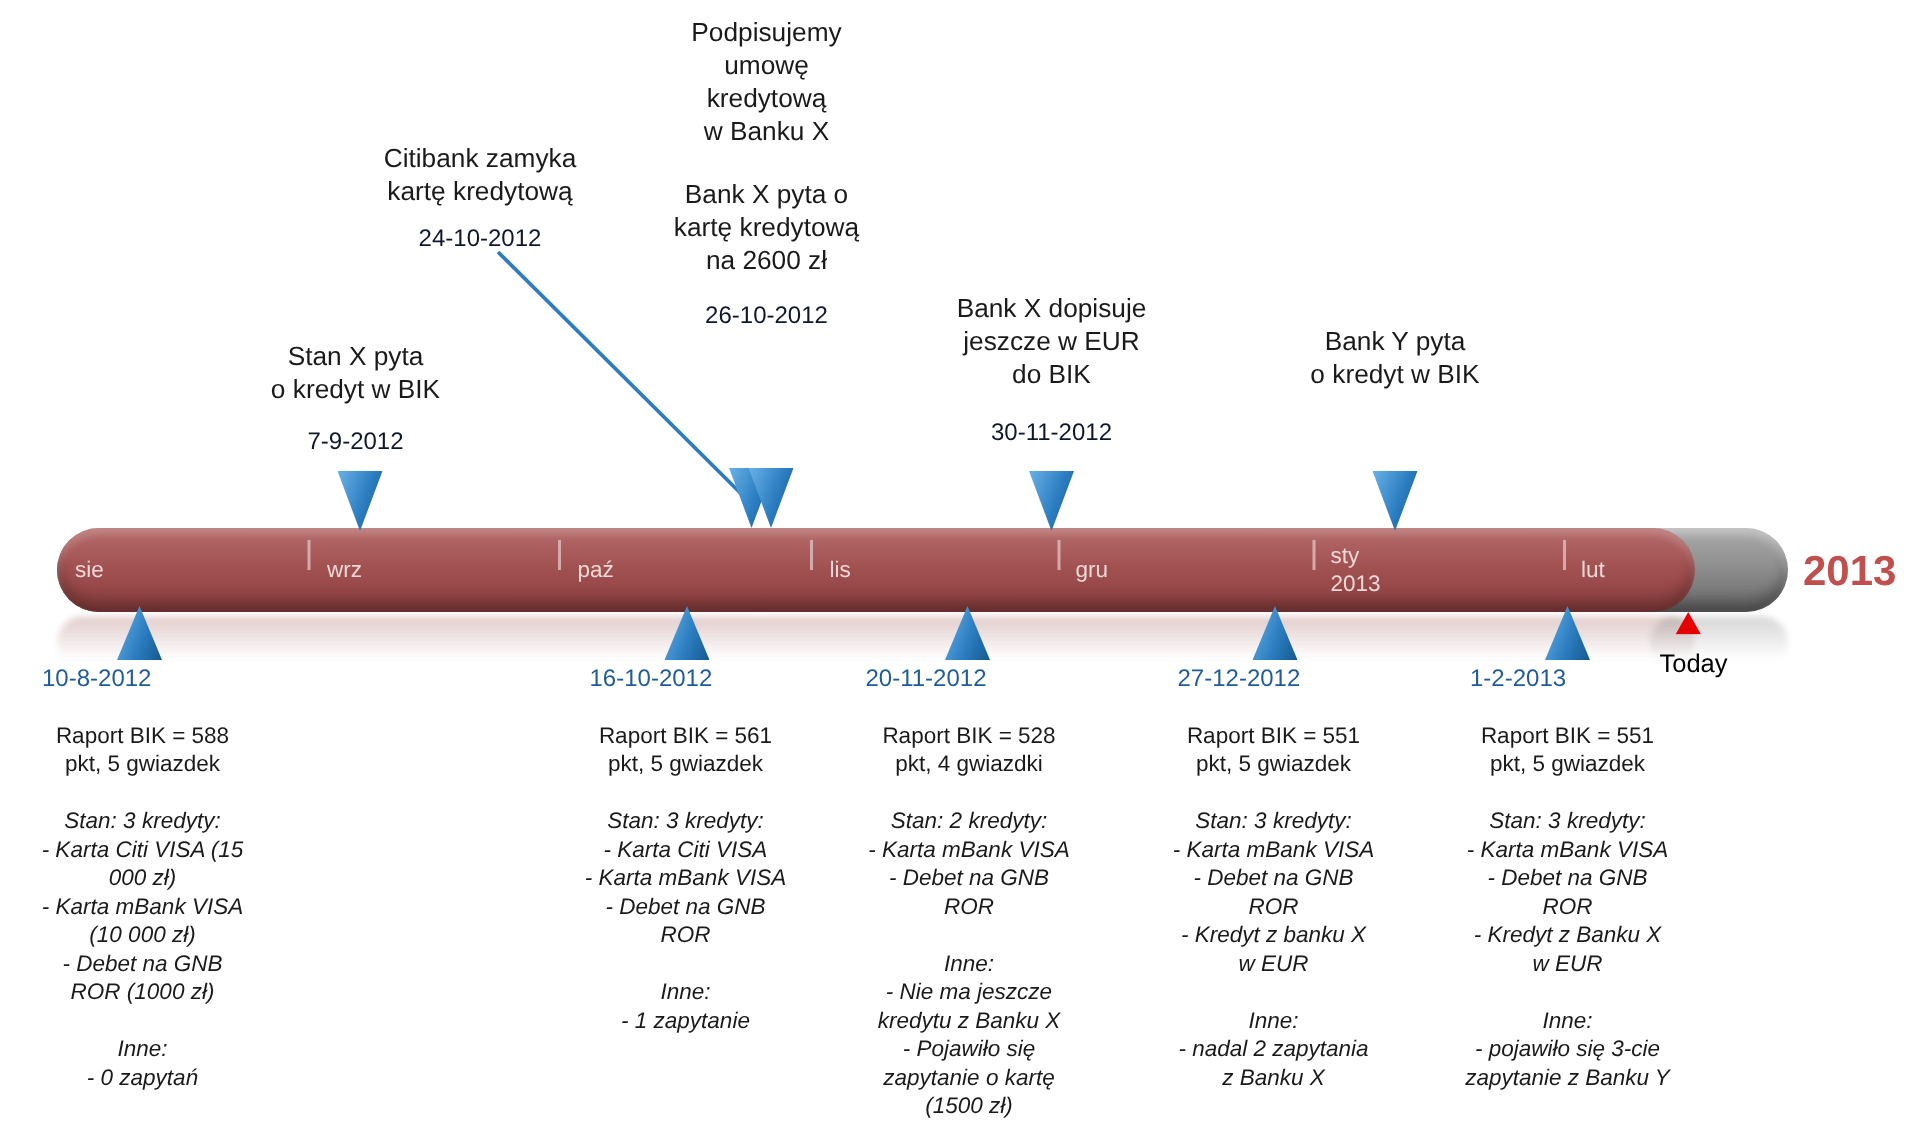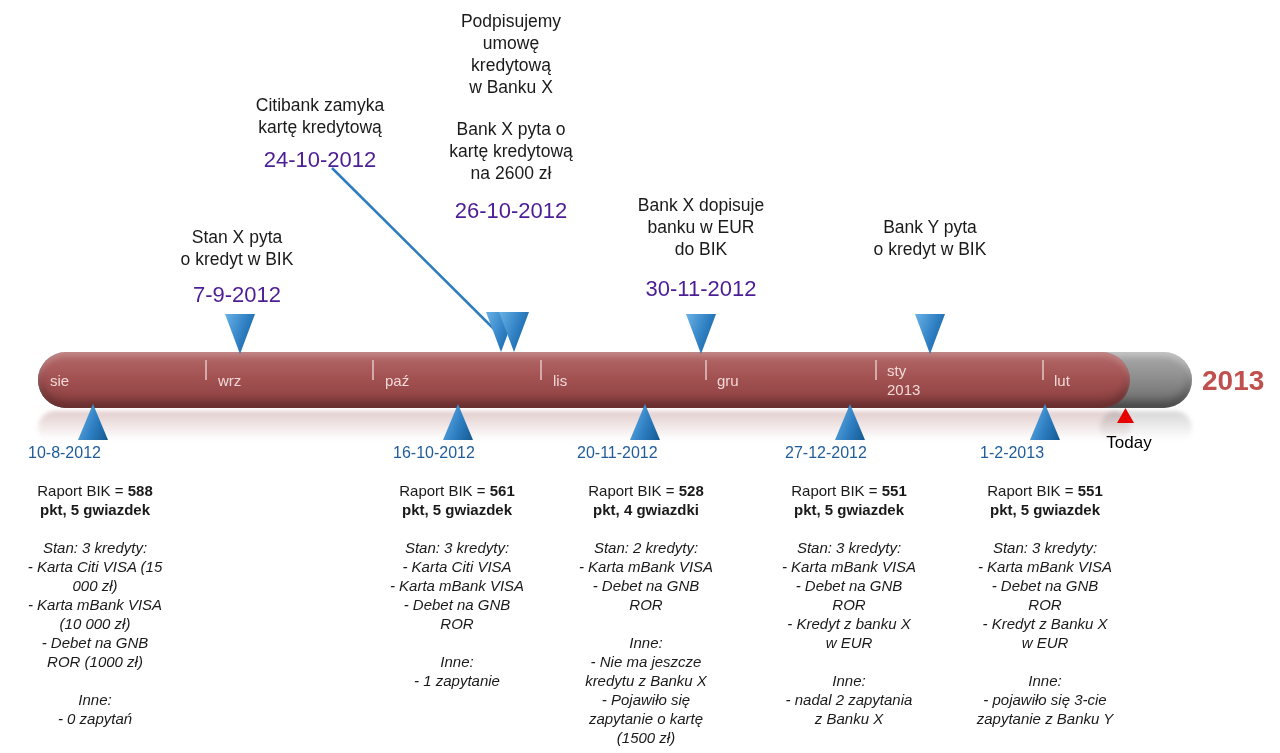--- a/index.html
+++ b/index.html
@@ -40,26 +40,26 @@
     position:absolute; width:30px;
     background:linear-gradient(110deg,#6ab2e6,#2d7ec2 55%,#14598f);
     filter:drop-shadow(2px 2px 2px rgba(0,0,0,.35));
   }
   .arrow-down { height:40px; clip-path:polygon(0 0,100% 0,50% 100%); }
   .arrow-up   { height:36px; clip-path:polygon(50% 0,100% 100%,0 100%); }
 
   
   .event { position:absolute; text-align:center; font-size:17.5px; line-height:22px; color:#1a1a1a; }
   .event-text { white-space:pre-line; }
-  .event-date { color:#4c1d95; font-size:22px; }
+  .event-date { color:#0f172a; font-size:16px; }
 
   
   .below-date { position:absolute; width:130px; color:#1f5c99; font-size:16px; }
   .report { position:absolute; text-align:center; font-size:15px; line-height:19px; color:#1a1a1a; }
-  .report b { font-weight:bold; }
+  .report b { font-weight:normal; }
   .rep-body { margin-top:19px; white-space:pre-line;font-style:italic; }
 
   .year-label { position:absolute; left:1202px; top:365px; width:78px;
                 color:#c0504d; font-size:28px; font-weight:bold; }
   .today-tri  { position:absolute; left:1117px; top:408px; width:17px; height:15px;
                 background:#e60000; clip-path:polygon(50% 0,100% 100%,0 100%); }
   .today-label{ position:absolute; left:1093px; top:433px; width:72px; text-align:center;
                 font-size:17px; color:#000; }
 </style>
 </head>
@@ -110,21 +110,21 @@
 kredytową
 w Banku X</div>
     <div class="event-text" style="margin-top:20px">Bank X pyta o
 kartę kredytową
 na 2600 zł</div>
     <div class="event-date" style="margin-top:16px">26-10-2012</div>
   </div>
 
   <div class="event" style="left:613px; top:194px; width:176px">
     <div class="event-text">Bank X dopisuje
-banku w EUR
+jeszcze w EUR
 do BIK</div>
     <div class="event-date" style="margin-top:18px">30-11-2012</div>
   </div>
 
   <div class="event" style="left:842px; top:216px; width:176px">
     <div class="event-text">Bank Y pyta
 o kredyt w BIK</div>
   </div>
 
   <div class="arrow-down" style="left:225px; top:314px"></div>

